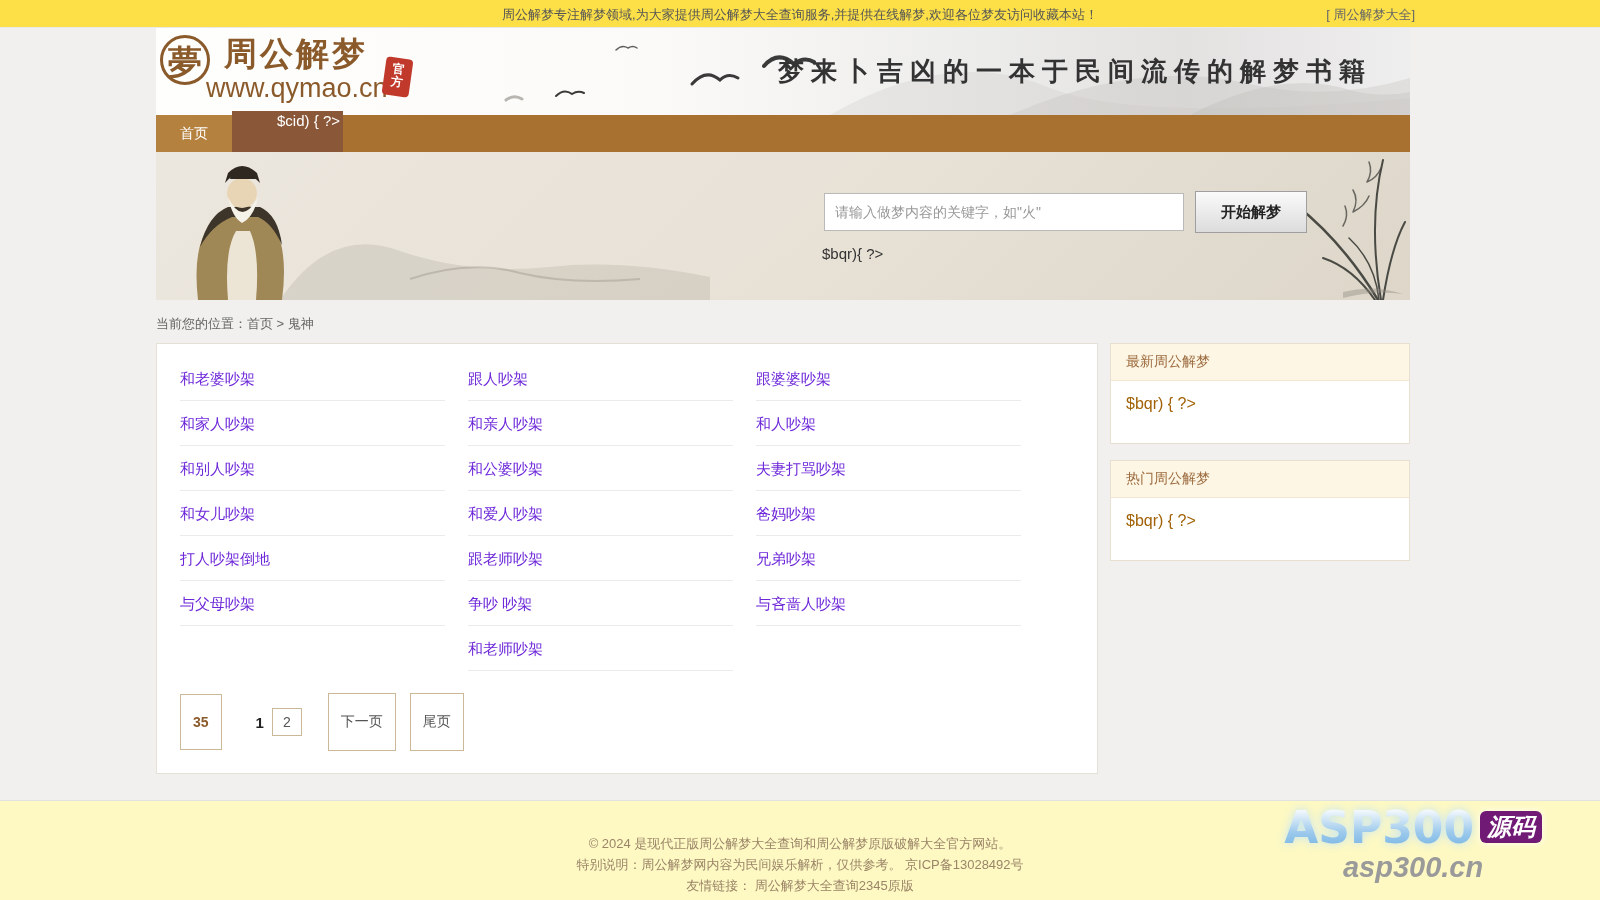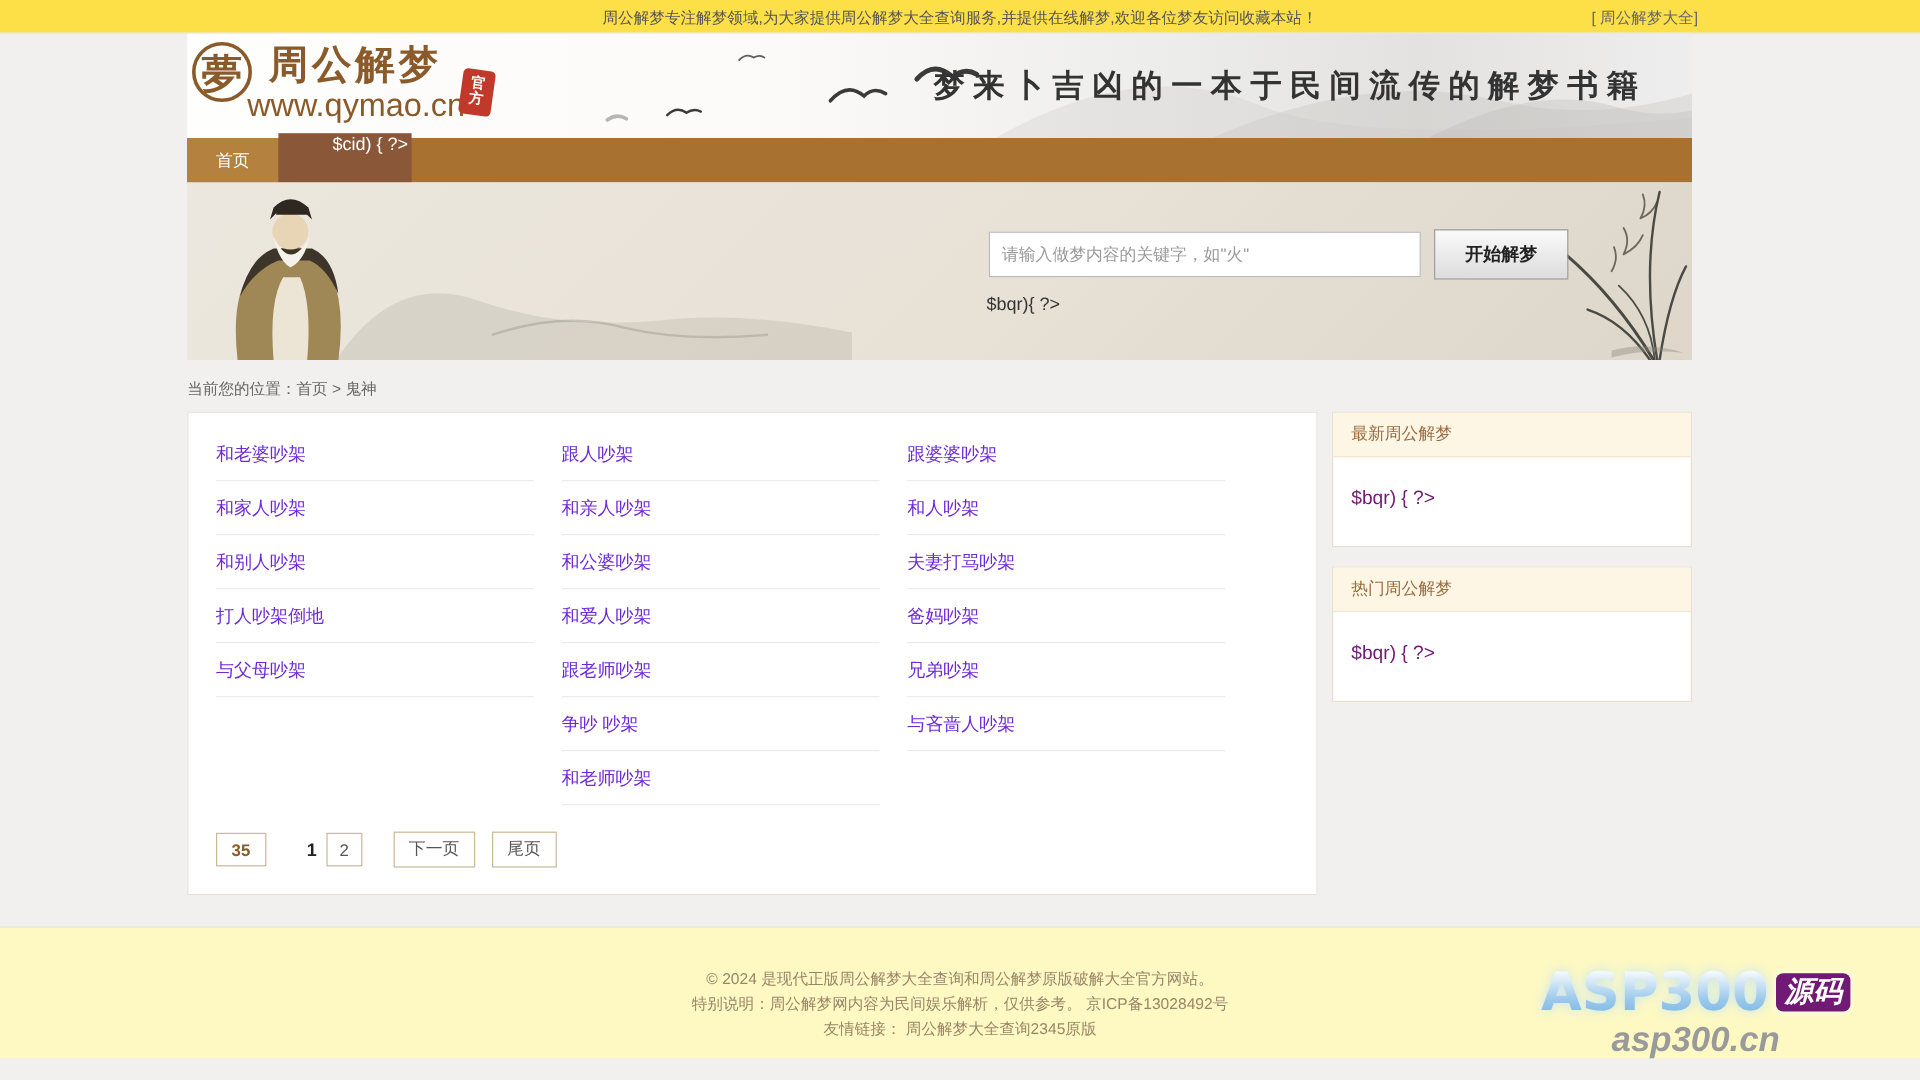--- a/index.html
+++ b/index.html
@@ -68,33 +68,33 @@
   
   .main { display:flex; gap:12px; align-items:flex-start; }
   .content-panel { width:942px; min-height:370px; background:#fff;
                    border:1px solid #e6e1d6; padding:12px 0 22px 23px; }
   .list-cols { display:flex; }
   .list-col { width:288px; }
   .list-item { width:265px; height:45px; line-height:45px; font-size:15px;
                color:#6d28d9; border-bottom:1px solid #ebebeb; cursor:pointer;
                overflow:hidden; white-space:nowrap; }
   .pagination { margin-top:22px; display:flex; align-items:center; font-size:14px; }
-  .pg-box { border:1px solid #cbb896; padding:5px 12px; color:#555; background:#fff;
+  .pg-box { border:1px solid #cbb896; padding:19px 12px; color:#555; background:#fff;
             cursor:pointer; }
   .pg-total { font-weight:bold; color:#8b5a2b; margin-right:26px; }
   .pg-current { font-weight:bold; color:#222; padding:5px 8px; font-size:15px; }
   .pg-page { margin-right:26px; padding:5px 10px; }
   .pg-next { margin-right:14px; }
 
   
   .sidebar { width:300px; display:flex; flex-direction:column; gap:16px; }
   .side-panel { background:#fff; border:1px solid #e8dfd0; }
   .side-head { background:#fdf6e4; border-bottom:1px solid #f0e6d2; padding:9px 15px;
                font-size:14px; color:#9c6b3f; }
-  .side-body { padding:14px 29px 30px 15px; font-size:16px; color:#701a75; min-height:62px;margin-top:12px; }
+  .side-body { padding:14px 29px 30px 15px; font-size:16px; color:#a16207; min-height:62px; }
 
   
   .footer { margin-top:26px; background:#fef9c3; border-top:1px solid #e2e2e2;
             padding:32px 0 14px 0; text-align:center; }
   .footer p { font-size:13px; color:#9b8568; line-height:21px; }
   .footer a { color:#9b8568; text-decoration:none; cursor:pointer; }
 
   .bottom-strip { height:60px; background:#f1f0ee; }
 
   
@@ -182,20 +182,21 @@
   <div class="breadcrumb"><span>当前您的位置：</span><a>首页</a><span> &gt; </span><span>鬼神</span></div>
 
   <div class="main">
     <div class="content-panel">
       <div class="list-cols">
         <div class="list-col">
 
         <div class="list-item">和老婆吵架</div>
             <div class="list-item">和家人吵架</div>
             <div class="list-item">和别人吵架</div>
+            <div class="list-item">和女儿吵架</div>
             <div class="list-item">打人吵架倒地</div>
             <div class="list-item">与父母吵架</div>
           </div>
         <div class="list-col">
 
         <div class="list-item">跟人吵架</div>
             <div class="list-item">和亲人吵架</div>
             <div class="list-item">和公婆吵架</div>
             <div class="list-item">和爱人吵架</div>
             <div class="list-item">跟老师吵架</div>

